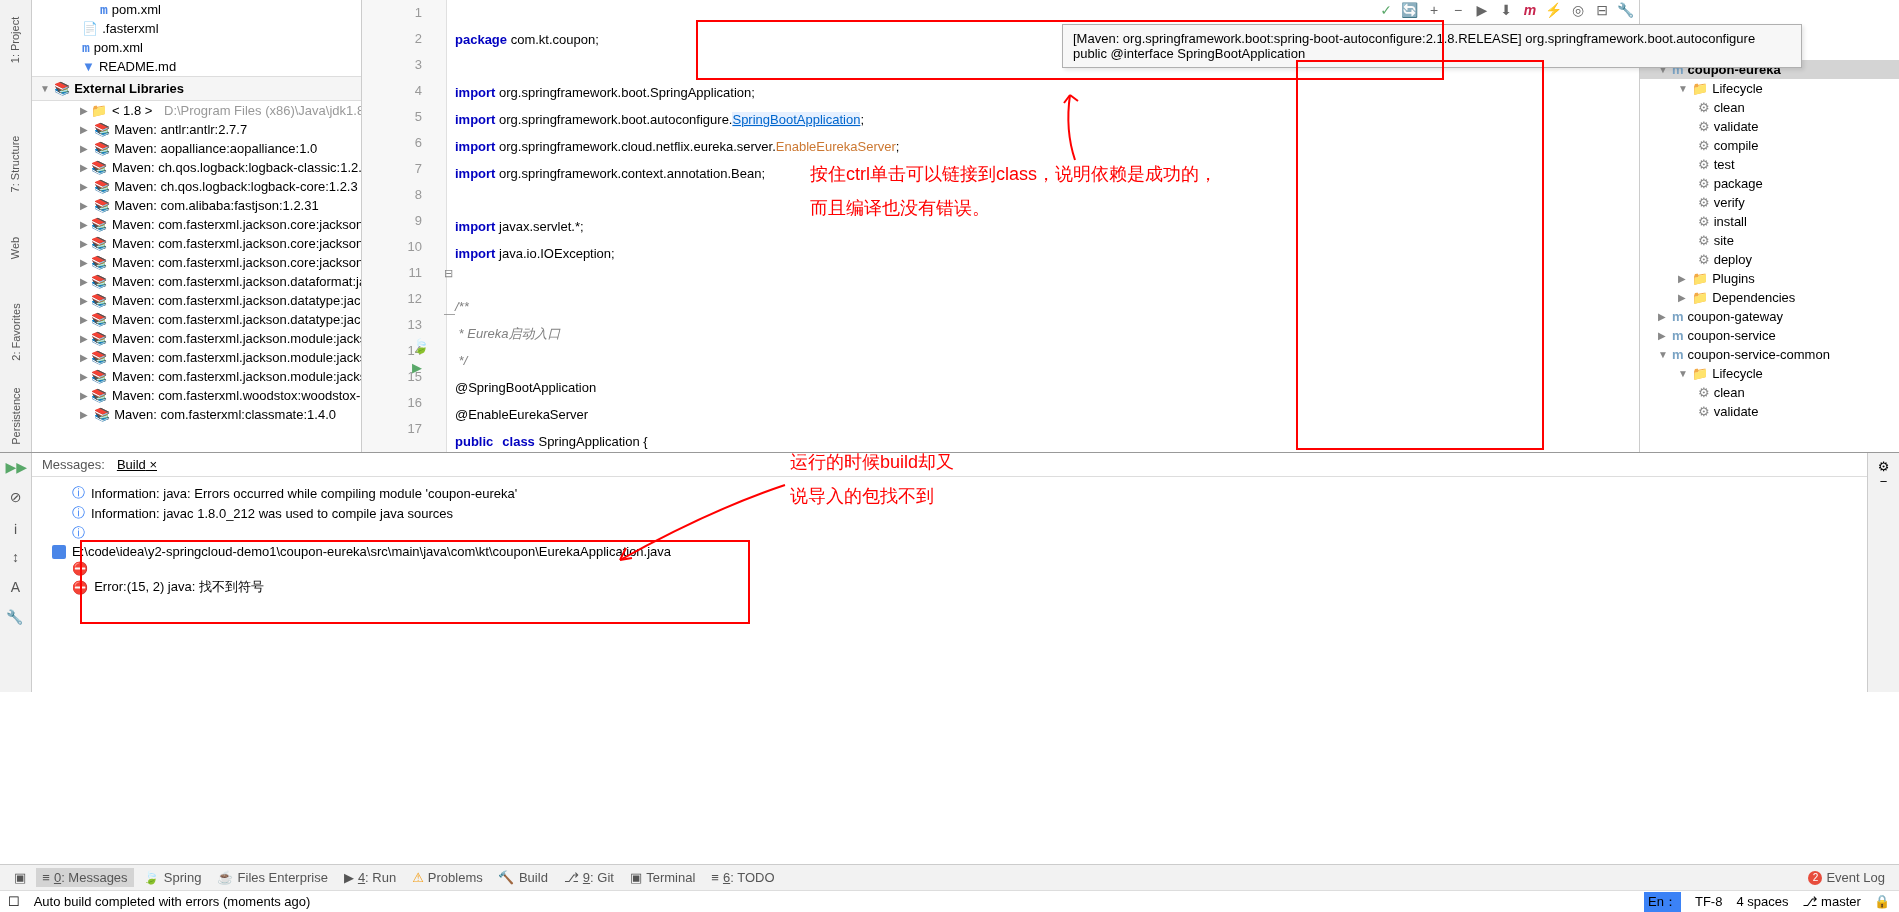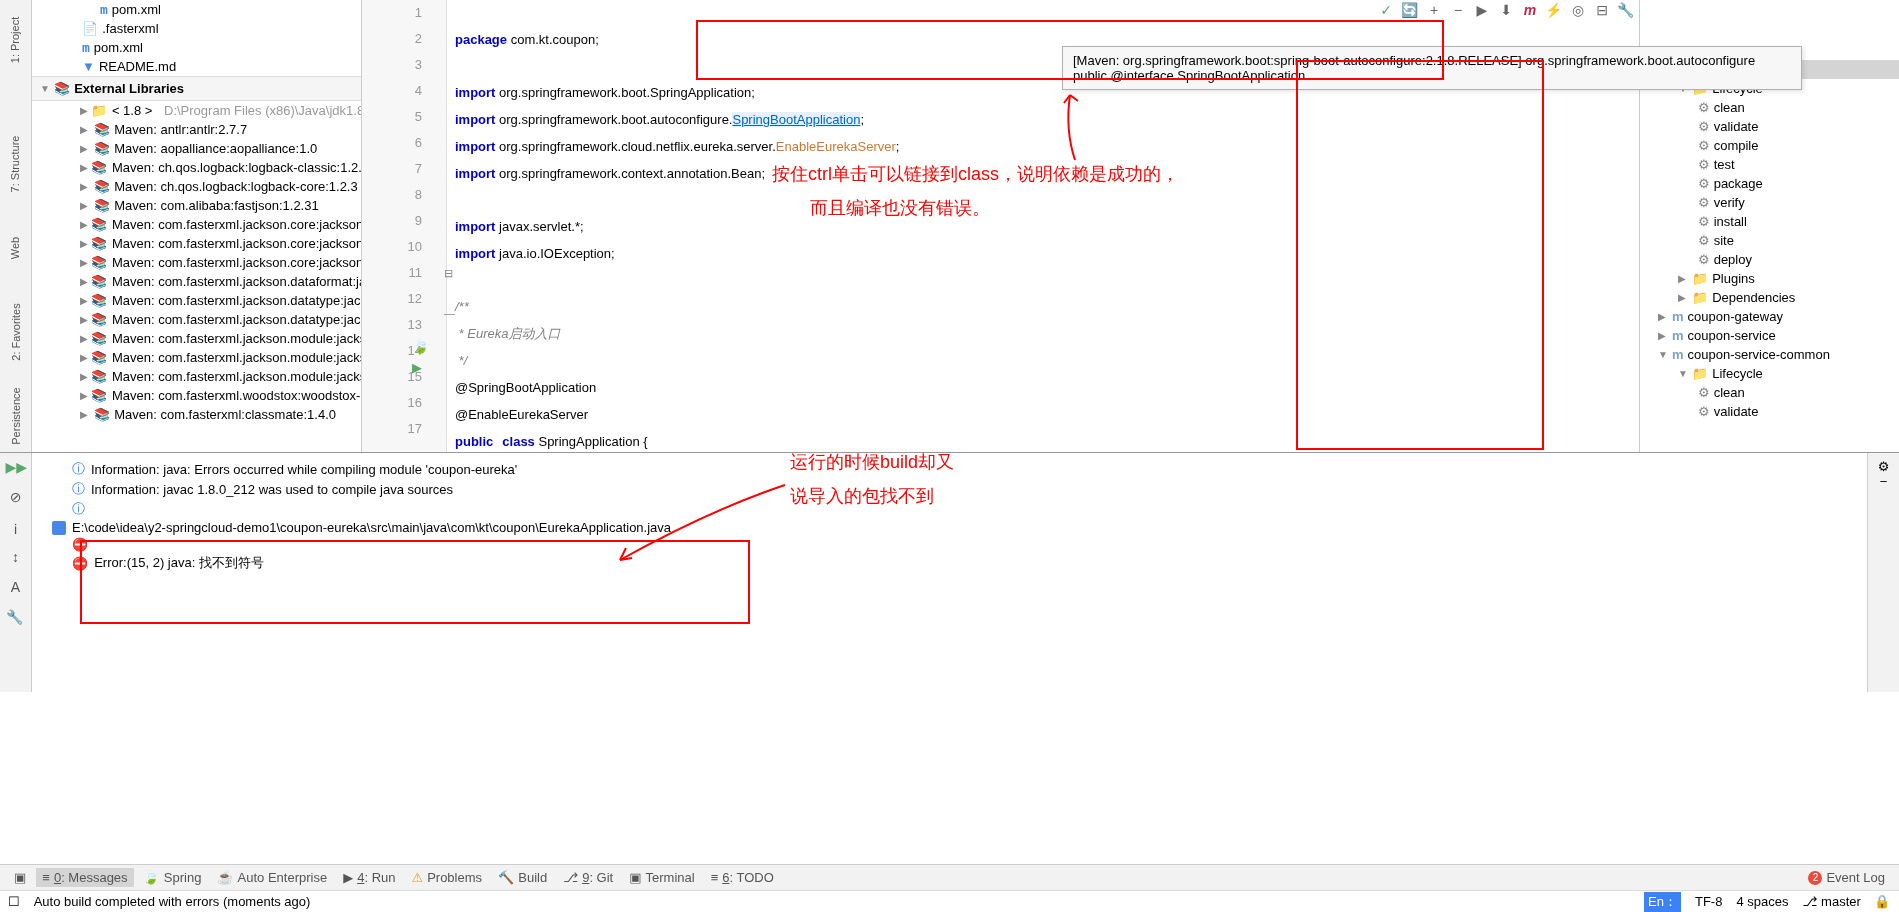--- a/index.html
+++ b/index.html
@@ -18,21 +18,21 @@
 .ext-lib-header { font-weight:bold; padding:4px 8px; background:#f5f5f5; border-top:1px solid #ddd; border-bottom:1px solid #ddd; display:flex; align-items:center; gap:4px; }
 .editor-area { flex:1; display:flex; background:#fff; position:relative; }
 .gutter { width:85px; background:#f7f7f7; border-right:1px solid #e0e0e0; text-align:right; color:#999; font-family:Consolas,monospace; font-size:14px; line-height:26px; padding-right:24px; position:relative; }
 .gutter-icons { position:absolute; right:2px; top:0; width:18px; }
 .gut-icon { position:absolute; font-size:11px; }
 .code { flex:1; font-family:Consolas,monospace; font-size:15px; line-height:26px; padding-left:8px; white-space:pre; }
 .k-blue { color:#0000c0; font-weight:bold; }
 .cmt { color:#808080; font-style:italic; }
 .ann { color:#000000; }
 .hl-link { color:#0066cc; text-decoration:underline; background:#e6f0ff; }
-.tooltip-box { position:absolute; top:24px; left:700px; width:740px; background:#f7f7f7; border:1px solid #b0b0b0; padding:6px 10px; font-size:13px; box-shadow:2px 2px 4px rgba(0,0,0,0.1); z-index:10;margin-top:22px; }
+.tooltip-box { position:absolute; top:24px; left:700px; width:740px; background:#f7f7f7; border:1px solid #b0b0b0; padding:6px 10px; font-size:13px; box-shadow:2px 2px 4px rgba(0,0,0,0.1); z-index:10; }
 .editor-toolbar { position:absolute; top:2px; right:4px; display:flex; gap:6px; z-index:5; }
 .tb-icon { width:18px; height:18px; cursor:pointer; color:#666; font-size:14px; text-align:center; }
 .annot-red { position:absolute; color:#ff0000; font-size:18px; font-family:"Microsoft YaHei",sans-serif; z-index:20; pointer-events:none; }
 .red-box { position:absolute; border:2px solid #ff0000; z-index:15; pointer-events:none; }
 .maven-panel { width:260px; border-left:1px solid #ccc; background:#fff; overflow:hidden; }
 .maven-item { padding:2px 4px; display:flex; align-items:center; gap:4px; cursor:pointer; white-space:nowrap; }
 .maven-item.sel { background:#d4d4d4; font-weight:bold; }
 .mi-1 { padding-left:18px; } .mi-2 { padding-left:38px; } .mi-3 { padding-left:58px; }
 .icon-gear { color:#888; }
 .icon-mvn { color:#7aa3c4; font-weight:bold; }
@@ -342,20 +342,24 @@
 <div class="messages-panel">
   <div class="msg-left-tools">
     <span class="msg-tool" style="color:#59a869">▶▶</span>
     <span class="msg-tool">⊘</span>
     <span class="msg-tool">ℹ</span>
     <span class="msg-tool">↕</span>
     <span class="msg-tool">A</span>
     <span class="msg-tool">🔧</span>
   </div>
   <div class="msg-body">
+    <div class="msg-tabs">
+      <span class="lbl">Messages:</span>
+      <span class="tab-active"><span>Build</span> ×</span>
+    </div>
     <div class="msg-lines">
       <div class="msg-line">
           <span class="icon-info">ⓘ</span>
           <span>Information: java: Errors occurred while compiling module 'coupon-eureka'</span>
         </div>
       <div class="msg-line">
           <span class="icon-info">ⓘ</span>
           <span>Information: javac 1.8.0_212 was used to compile java sources</span>
         </div>
       <div class="msg-line">
@@ -377,54 +381,54 @@
   <div class="msg-right-tools">
     <span>⚙</span><br>
     <span>−</span>
   </div>
 </div>
 
 <div class="bottom-bar">
   <span class="bb-item">▣</span>
   <span class="bb-item active">≡ <span><span class="bb-key">0</span>: Messages</span></span>
   <span class="bb-item">🍃 <span>Spring</span></span>
-  <span class="bb-item">☕ <span>Auto Enterprise</span></span>
+  <span class="bb-item">☕ <span>Files Enterprise</span></span>
   <span class="bb-item">▶ <span><span class="bb-key">4</span>: Run</span></span>
   <span class="bb-item">
       <span class="icon-warn-tri">⚠</span> 
       <span>Problems</span>
     </span>
   <span class="bb-item">🔨 <span>Build</span></span>
   <span class="bb-item">⎇ <span><span class="bb-key">9</span>: Git</span></span>
   <span class="bb-item">▣ <span>Terminal</span></span>
   <span class="bb-item">≡ <span><span class="bb-key">6</span>: TODO</span></span>
   <span class="bb-spacer"></span>
   <span class="bb-item">
       <span class="icon-err-badge">2</span> 
       <span>Event Log</span>
     </span>
 </div>
 
 <div class="status-bar">
   <span>☐</span>
   <span>Auto build completed with errors (moments ago)</span>
   <span class="status-right">
-    <span style="background:#3b82f6;color:#ffffff;padding:1px 4px">En：</span>
+    <span style="background:#3b82f6;color:#000000;padding:1px 4px">En：</span>
     <span>TF-8</span>
     <span>4 spaces</span>
     <span>⎇ <span>master</span></span>
     <span>🔒</span>
   </span>
 </div>
 
 <div class="red-box" style="top:20px; left:696px; width:748px; height:60px"></div>
 <div class="red-box" style="top:60px; left:1296px; width:248px; height:390px"></div>
 <div class="red-box" style="top:540px; left:80px; width:670px; height:84px"></div>
 
-<div class="annot-red" style="top:162px; left:772px">按住ctrl单击可以链接到class，说明依赖是成功的，</div>
+<div class="annot-red" style="top:162px; left:810px">按住ctrl单击可以链接到class，说明依赖是成功的，</div>
 <div class="annot-red" style="top:196px; left:810px">而且编译也没有错误。</div>
 <div class="annot-red" style="top:450px; left:790px">运行的时候build却又</div>
 <div class="annot-red" style="top:484px; left:790px">说导入的包找不到</div>
 
 <svg class="arrow-svg" style="top:90px;left:1055px" width="40" height="80">
     <path d="M20 70 Q10 40 15 5" stroke="#ff0000" stroke-width="2" fill="none"></path>
     <path d="M15 5 l-6 8 m6 -8 l8 6" stroke="#ff0000" stroke-width="2" fill="none"></path>
   </svg>
 <svg class="arrow-svg" style="top:480px;left:610px" width="180" height="90">
     <path d="M175 5 Q100 30 10 80" stroke="#ff0000" stroke-width="2" fill="none"></path>

